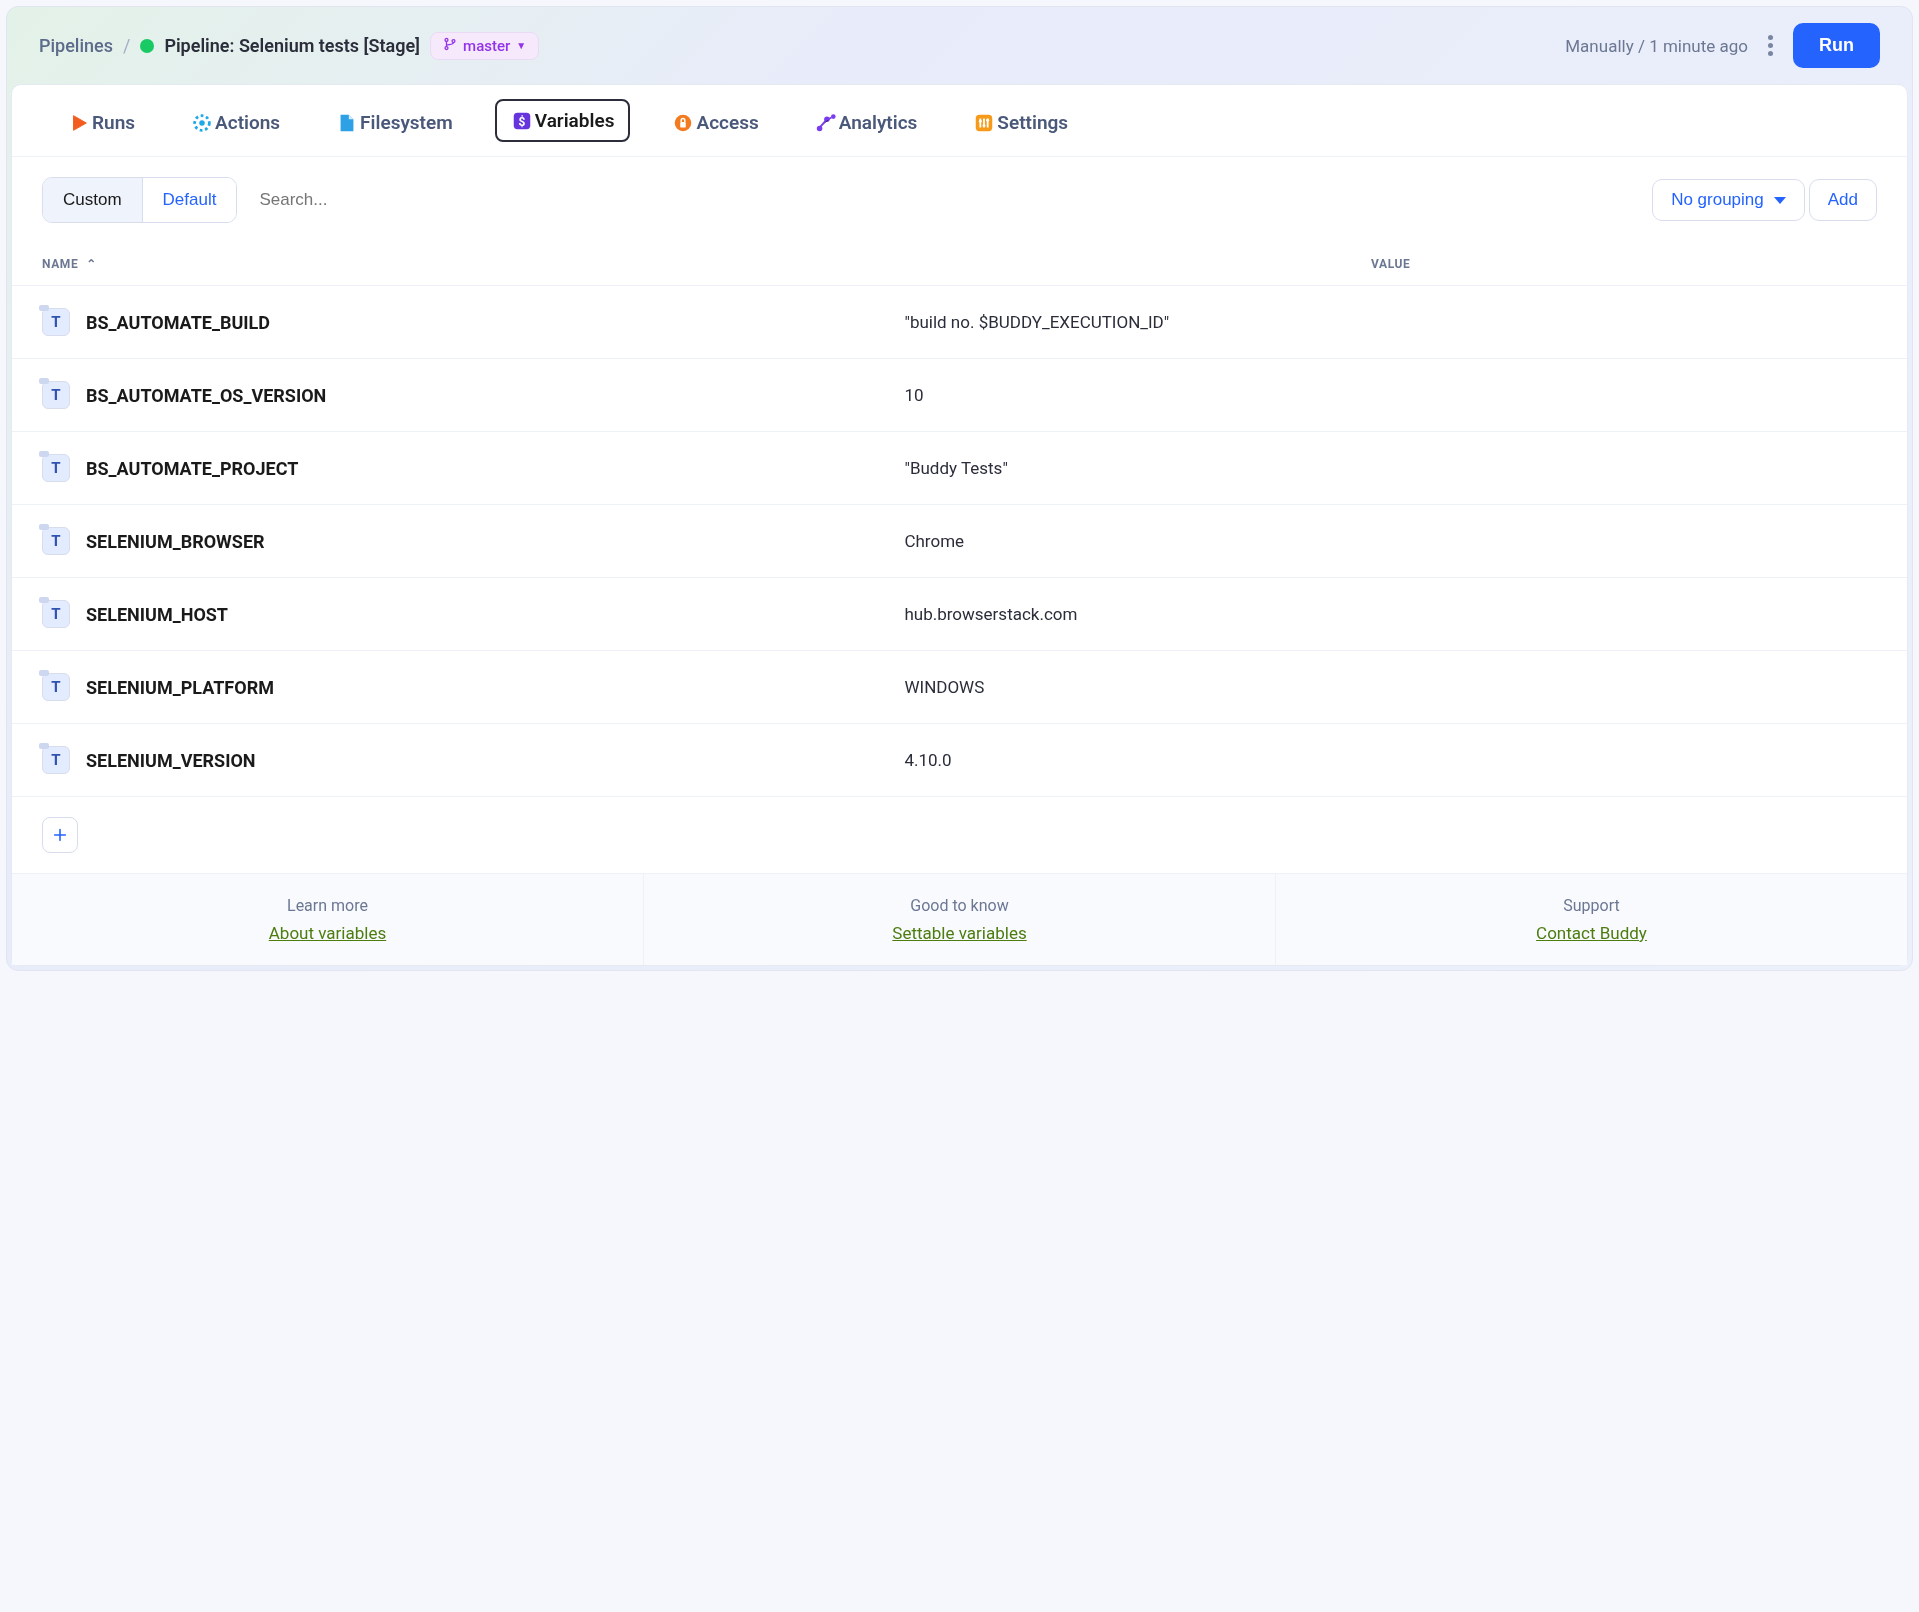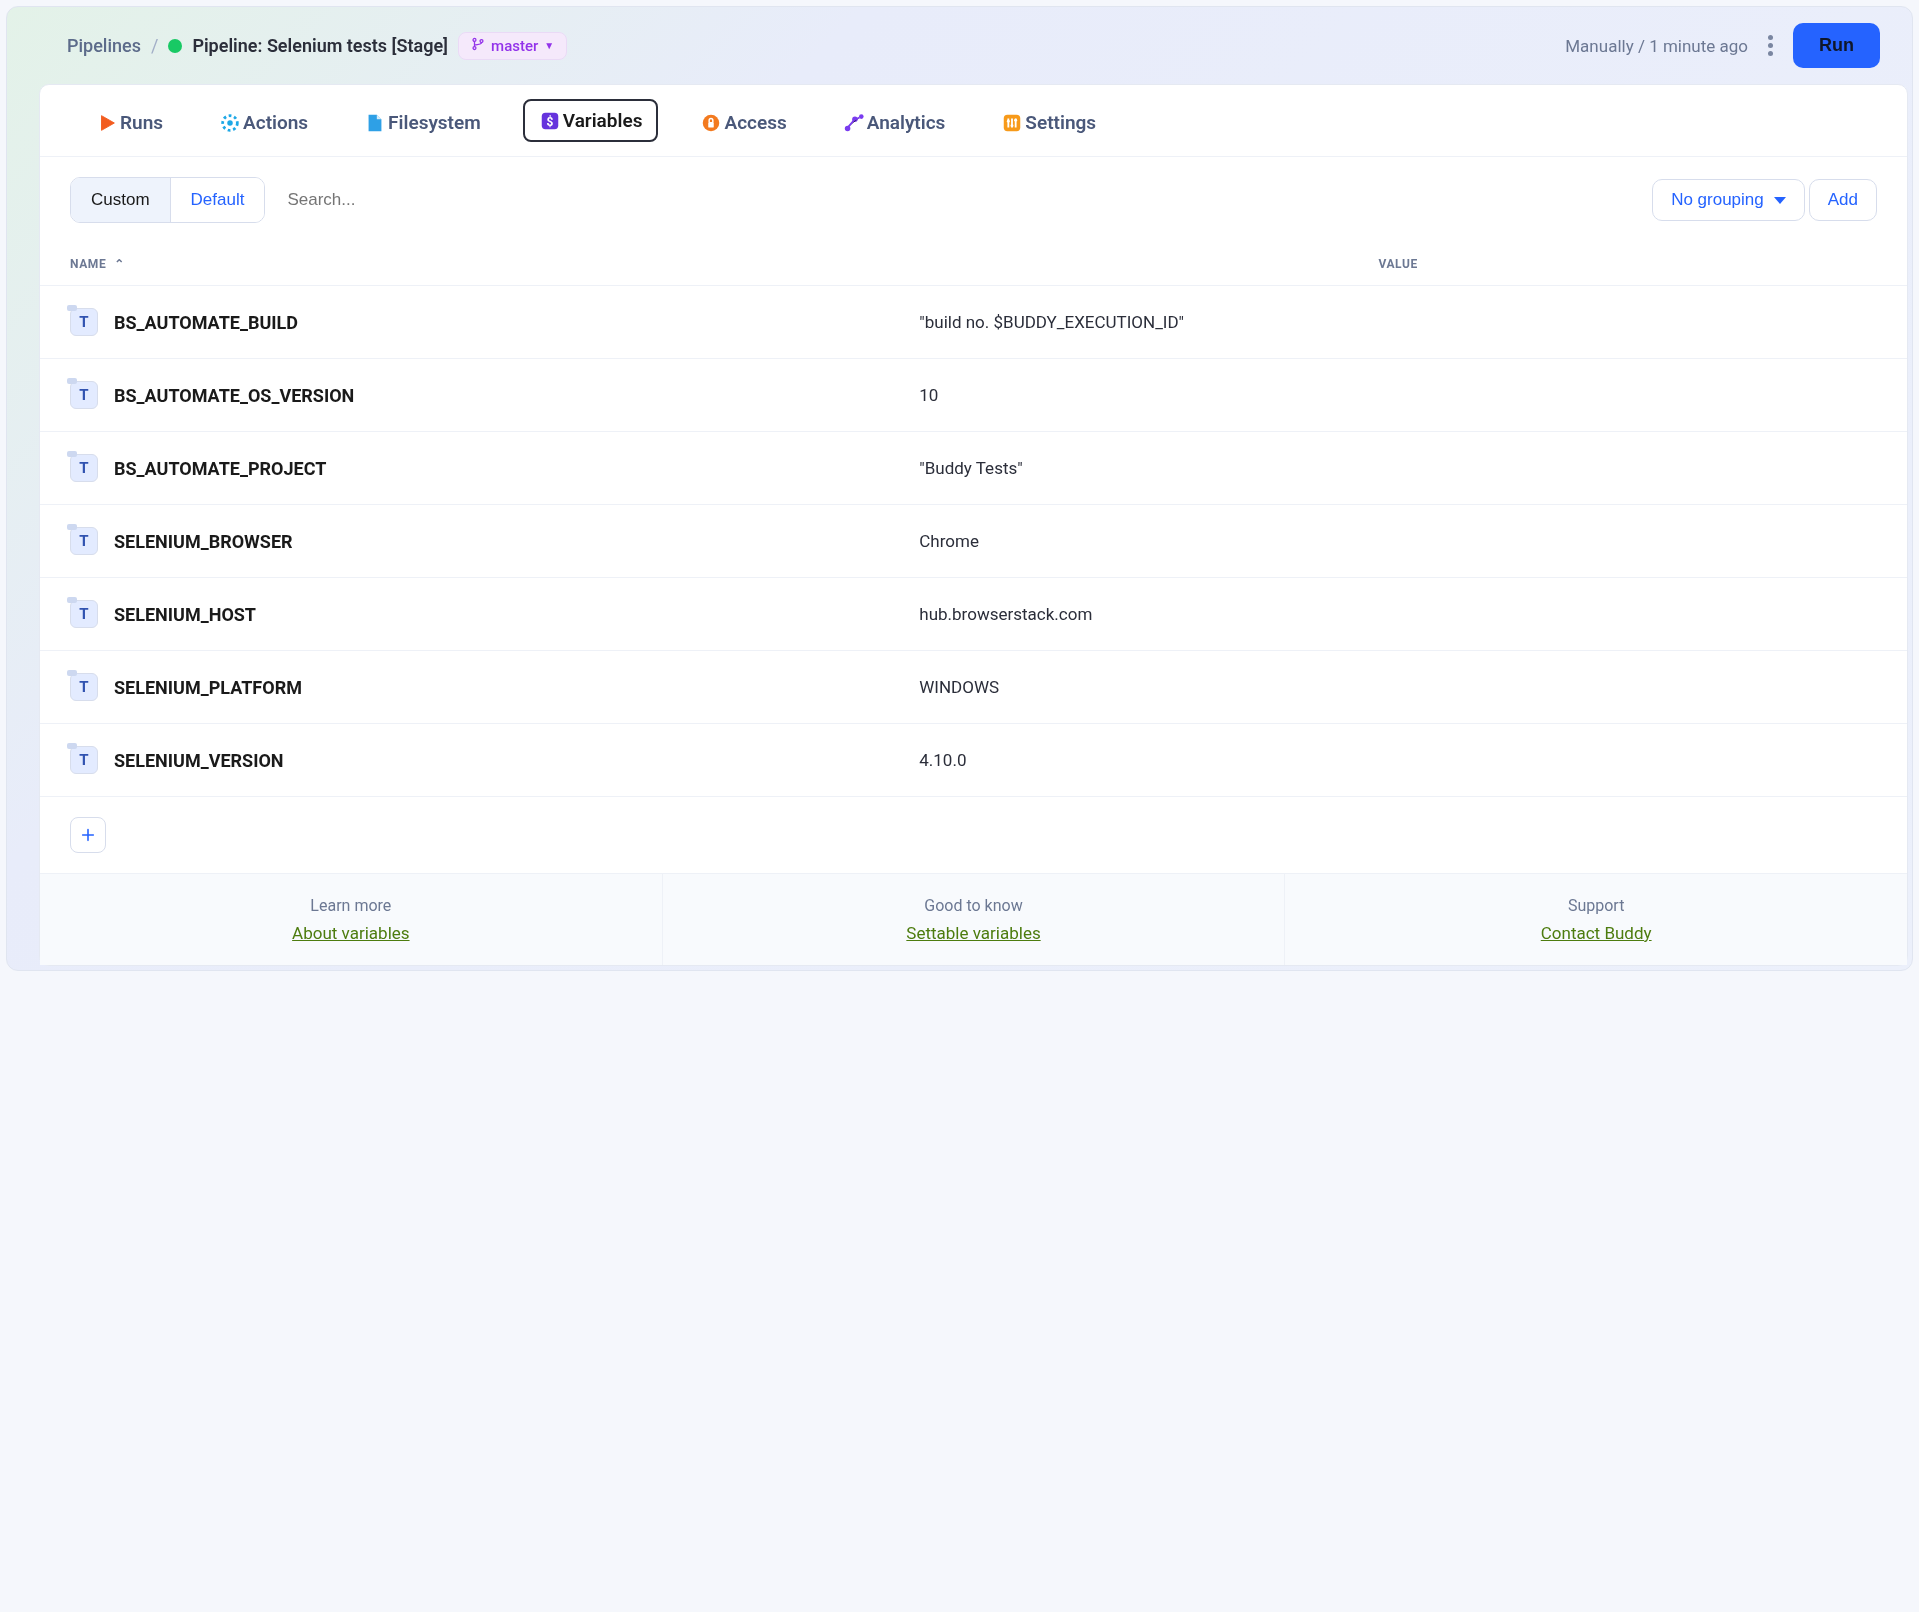--- a/index.html
+++ b/index.html
@@ -8,21 +8,20 @@
       background: #f5f7fc;
       padding: 0;
       color: #1a1a1a;
     }
     .container {
       background: linear-gradient(135deg, #e3f2e8 0%, #e8ecfa 30%, #ecf0fb 100%);
       border-radius: 12px;
       margin: 6px;
       overflow: hidden;
       border: 1px solid #e0e5f0;
-      padding-left: 28px;
     }
     .header-bar {
       display: flex;
       align-items: center;
       justify-content: space-between;
       padding: 16px 32px;
     }
     .breadcrumb {
       display: flex;
       align-items: center;
@@ -37,21 +36,21 @@
       background: #f5e9fb; border: 1px solid #eadaf6;
       color: #9333ea; padding: 4px 12px; border-radius: 8px;
       font-size: 15px; font-weight: 500; cursor: pointer;
     }
     .branch-pill .caret { font-size: 10px; }
     .header-right { display: flex; align-items: center; gap: 14px; }
     .meta-text { color: #6c7893; font-size: 17px; }
     .icon-more { color: #7a86a1; font-size: 22px; display:flex; flex-direction:column; gap:3px; padding:6px; cursor:pointer;}
     .icon-more span{width:5px;height:5px;border-radius:50%;background:#7a86a1;}
     .run-btn {
-      background: #2563ff; color: #0f172a; border: none; border-radius: 10px;
+      background: #2563ff; color: #ffffff; border: none; border-radius: 10px;
       padding: 12px 26px; font-size: 18px; font-weight: 600; cursor: pointer;
     }
     .panel {
       background: #fff; border-radius: 10px; margin: 0 4px 4px 4px;
       border: 1px solid #e5e9f2;
     }
     .tabs {
       display: flex; gap: 28px; padding: 14px 42px; border-bottom: 1px solid #eef1f7;
     }
     .tab {

